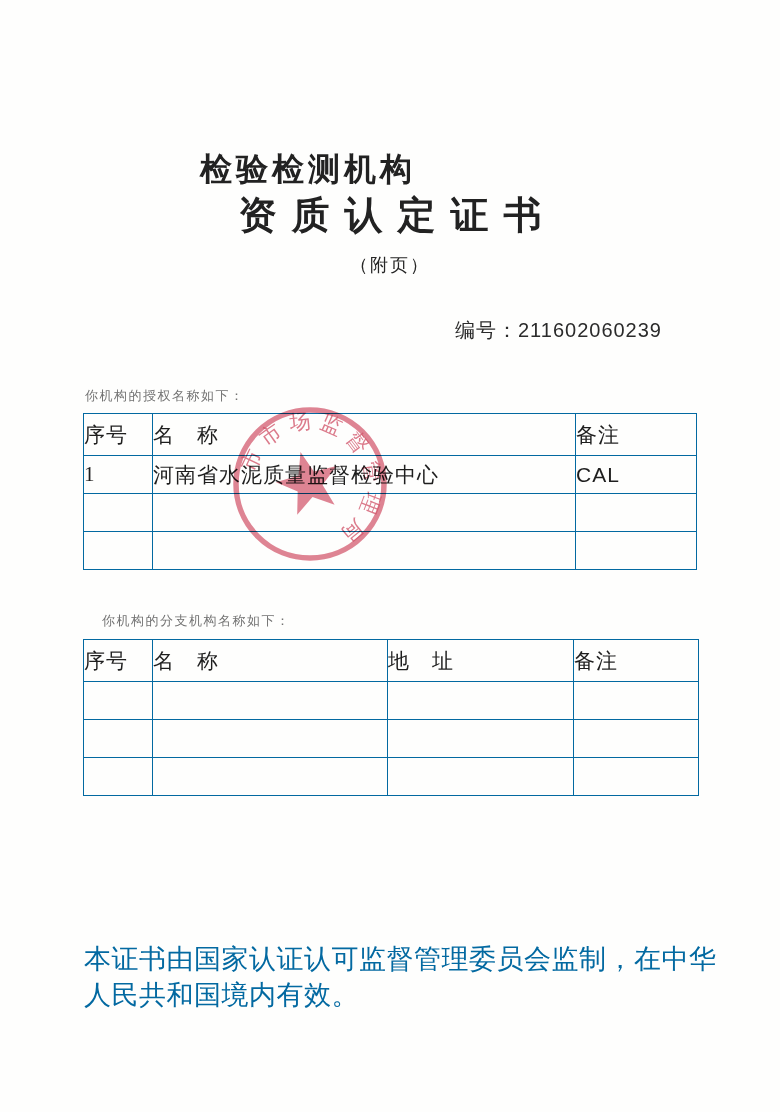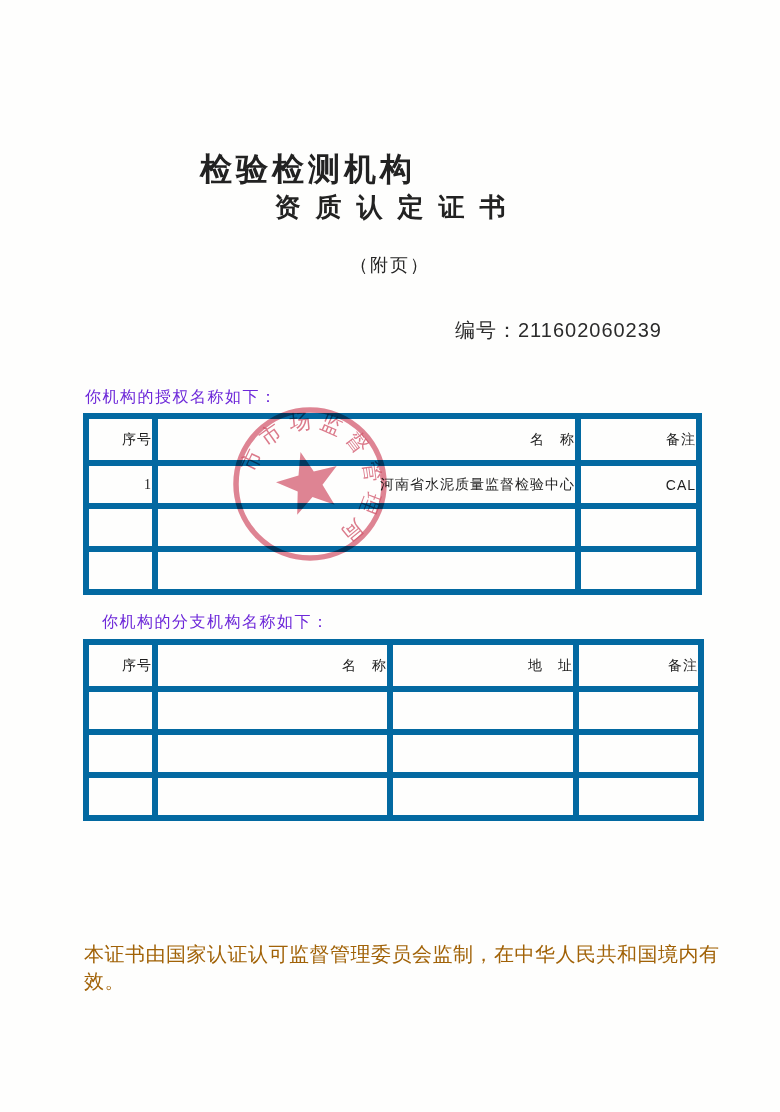--- a/index.html
+++ b/index.html
@@ -17,73 +17,73 @@
     position:absolute;top:148px;left:0;width:616px;
     text-align:center;
     font-family:"Liberation Sans","DejaVu Sans",sans-serif;
     font-weight:700;font-size:32px;letter-spacing:4px;
     color:#222;
   }
   .title2{
     position:absolute;top:190px;left:0;width:780px;
     text-align:center;
     font-family:"Liberation Sans","DejaVu Sans",sans-serif;
-    font-weight:700;font-size:26px;letter-spacing:15px;
+    font-weight:700;font-size:38px;letter-spacing:15px;
     padding-left:15px;box-sizing:border-box;
     color:#222;
   }
   .subtitle{
     position:absolute;top:253px;left:0;width:780px;
     text-align:center;font-size:18px;letter-spacing:2px;
     color:#262626;
   }
   .serial{
     position:absolute;top:317px;left:455px;
     font-size:20px;color:#2b2b2b;letter-spacing:1px;
   }
   .serial .num{
     font-family:"Liberation Sans","DejaVu Sans",sans-serif;
     font-size:20px;letter-spacing:1px;
   }
   
   .sec-label{
     position:absolute;left:85px;
-    font-size:16px;letter-spacing:1.5px;color:#6d28d9;
+    font-size:13px;letter-spacing:1.5px;color:#737373;
   }
   #label-authorized{top:387px;}
   #label-branch{top:612px;margin-left:17px;}
   
   table.cert{
     position:absolute;left:83px;
     border-collapse:collapse;table-layout:fixed;
     background:transparent;
   }
   #table-authorized{top:413px;width:613px;}
   #table-branch{top:639px;width:615px;}
   table.cert th,table.cert td{
-    border:6px solid #0369a1;
+    border:1px solid #0369a1;
     font-weight:normal;
-    font-size:14px;
+    font-size:21px;
     padding:0;
-    text-align:right;
+    text-align:left;
     color:#1e1e1e;
     letter-spacing:1px;
     overflow:hidden;white-space:nowrap;
   }
   table.cert th{height:41px;}
   table.cert td{height:37px;}
   td.name-cell{text-align:left;padding-left:10px;letter-spacing:2px;margin-top:25px;}
   td.remark-cell{
     font-family:Liberation Sans, sans-serif;
     letter-spacing:0.5px;font-size:20px;
   }
   
   .footer-line{
     position:absolute;top:941px;left:84px;width:640px;
-    font-size:20px;letter-spacing:0.5px;color:#a16207;
+    font-size:27px;letter-spacing:0.5px;color:#0369a1;
   }
   
   #stamp-svg{
     position:absolute;top:0;left:0;
     pointer-events:none;
     mix-blend-mode:multiply;
   }
 </style>
 </head>
 <body>

